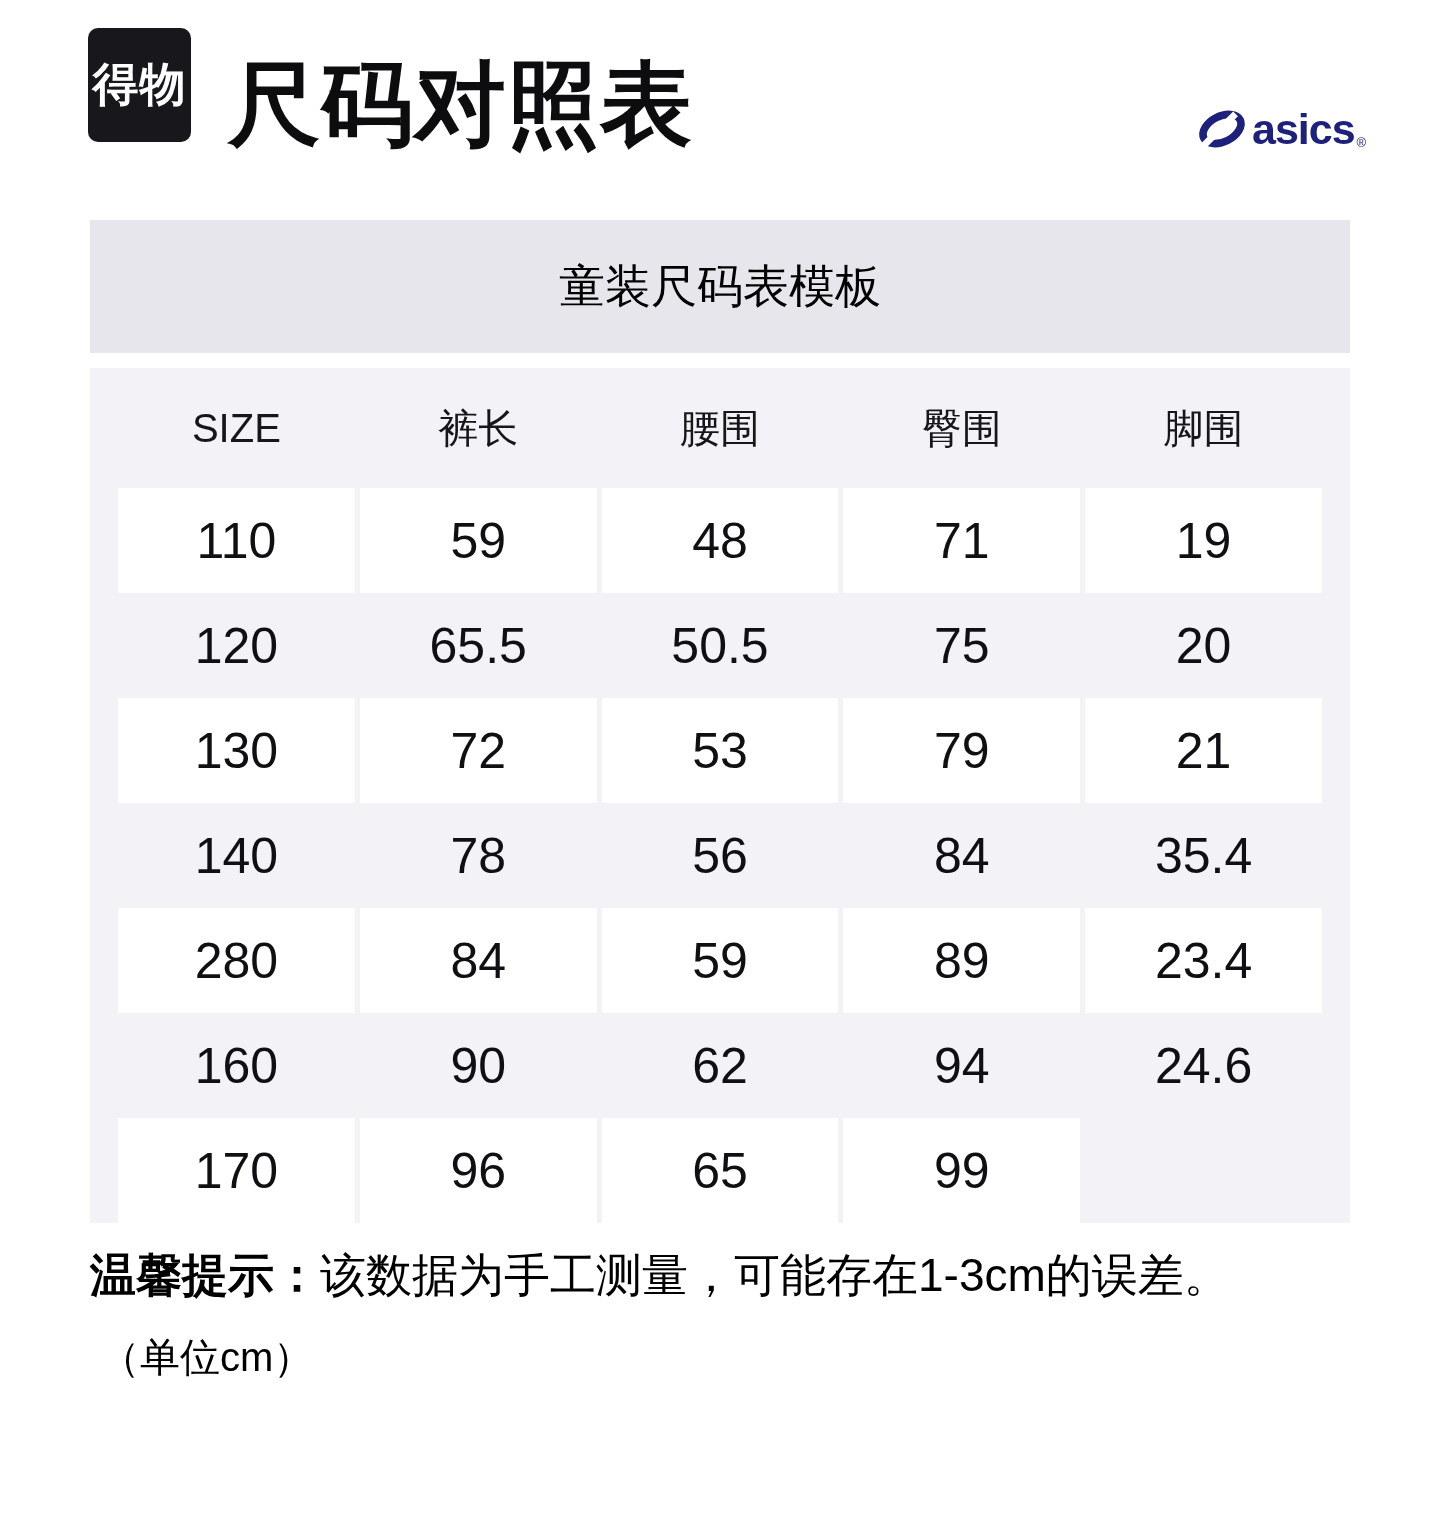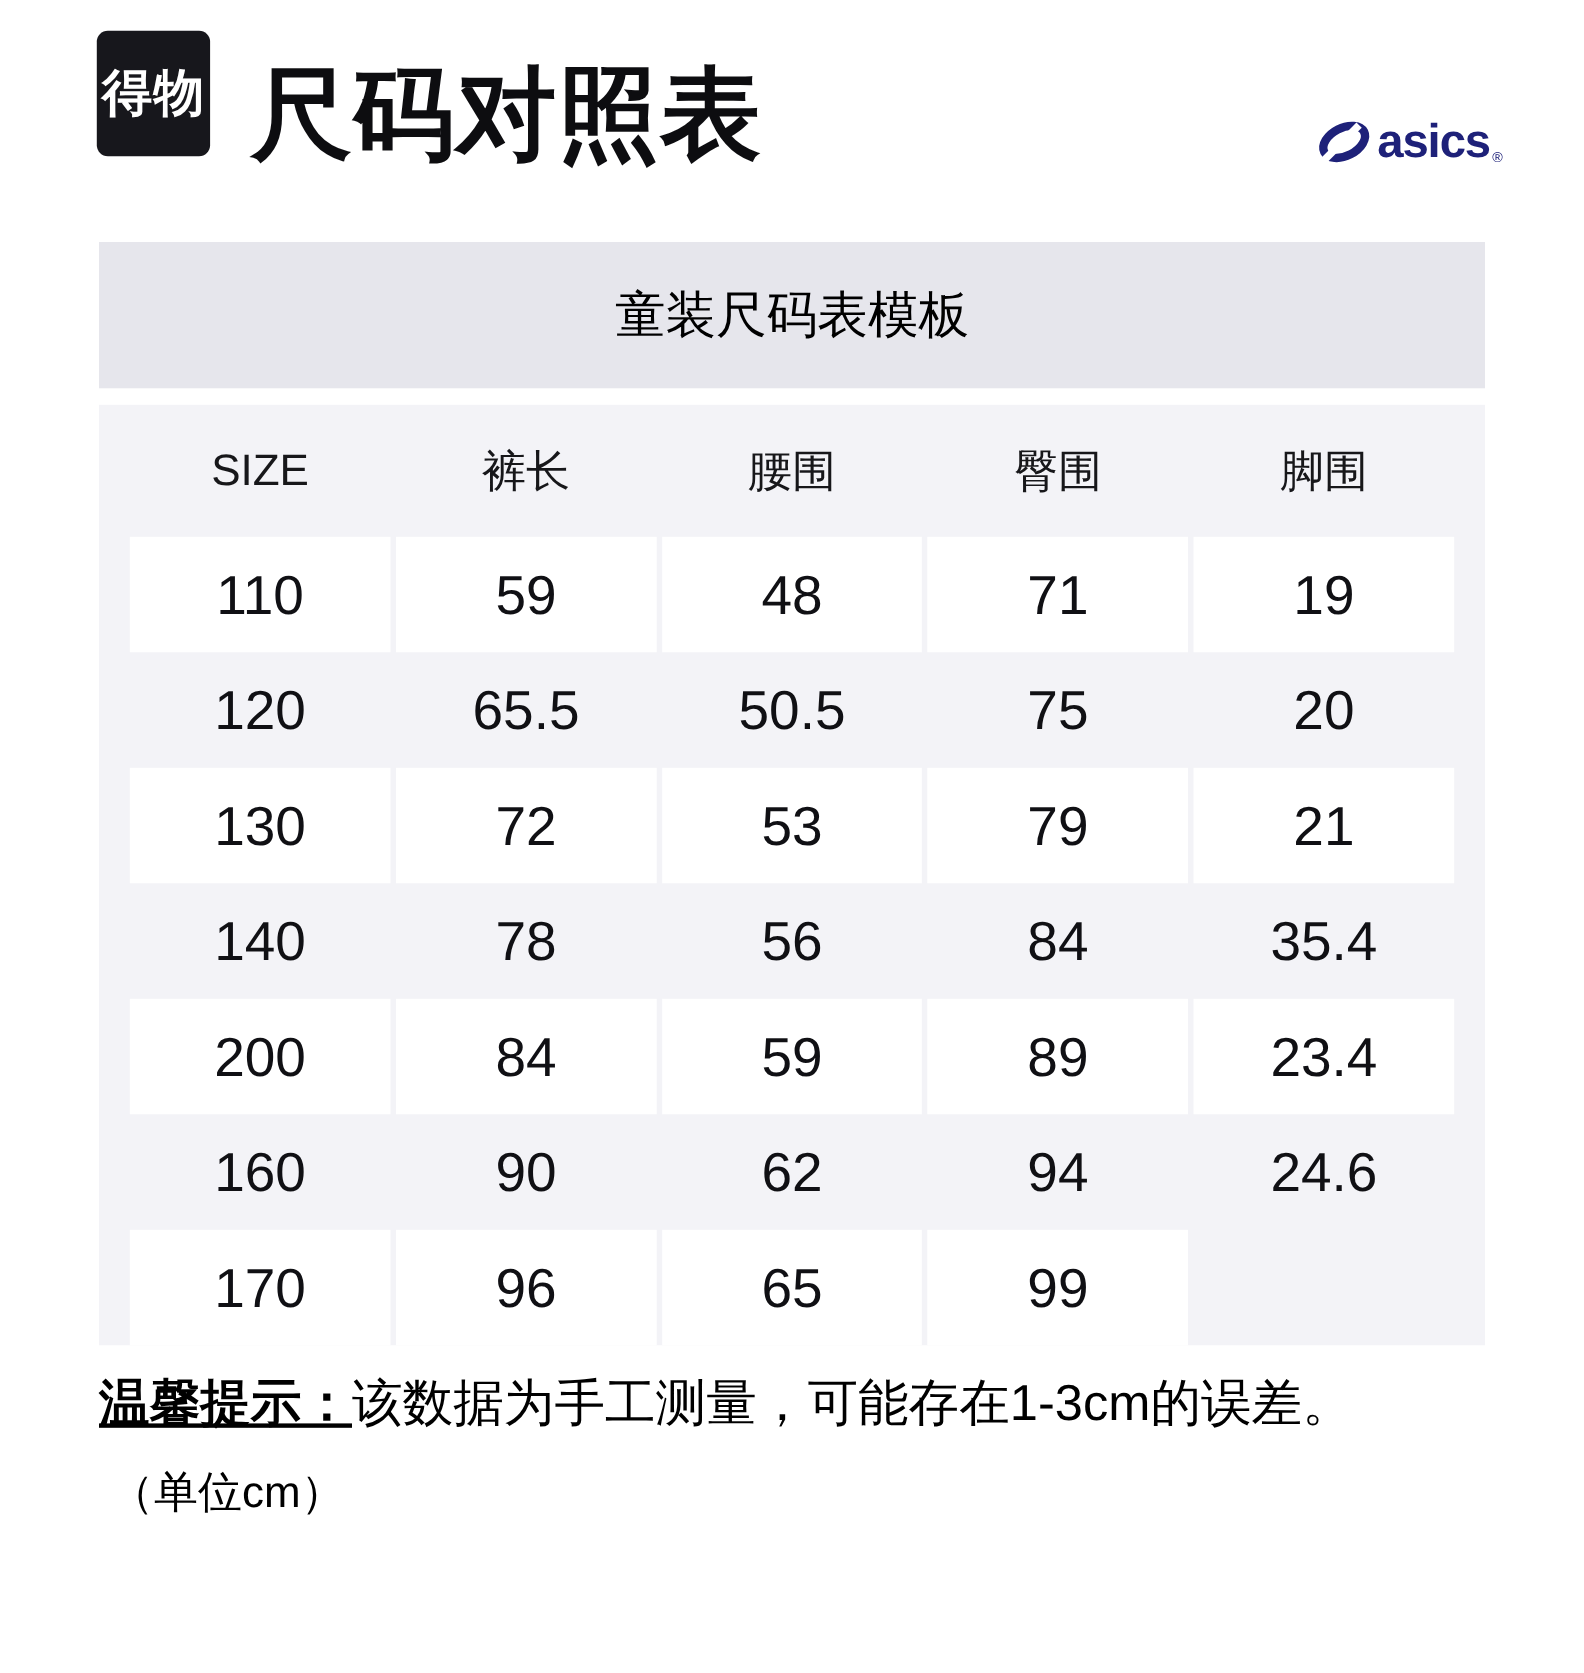--- a/index.html
+++ b/index.html
@@ -80,21 +80,21 @@
   .hcell { font-size: 40px; font-weight: 400; color: #17171a; }
   .dcell { font-size: 50px; font-weight: 400; color: #101014; }
   .data-row.striped .dcell { background: var(--cell-bg); }
 
   
   .note {
     position: absolute; left: 90px; top: 1246px; width: 1310px;
     color: #000000;
   }
   .note-line1 { font-size: 46px; line-height: 58px; white-space: nowrap; }
-  .note-line1 b { font-weight: 700; text-decoration: underline; }
+  .note-line1 b { font-weight: 700; }
   .note-line2 { font-size: 40px; line-height: 58px; margin-top: 24px; padding-left: 10px; }
 </style>
 </head>
 <body style="--banner-bg: #e6e6ec; --panel-bg: #f3f3f7; --logo-bg: #17171c; --brand-navy: #1e2179; --cell-bg: #ffffff;">
 
 <div class="app-logo">
   <span>得物</span>
 </div>
 <div class="page-title">尺码对照表</div>
 
@@ -144,21 +144,21 @@
         <div class="cell dcell">21</div>
       </div>
       <div class="data-row">
         <div class="cell dcell">140</div>
         <div class="cell dcell">78</div>
         <div class="cell dcell">56</div>
         <div class="cell dcell">84</div>
         <div class="cell dcell">35.4</div>
       </div>
       <div class="data-row striped">
-        <div class="cell dcell">200</div>
+        <div class="cell dcell">280</div>
         <div class="cell dcell">84</div>
         <div class="cell dcell">59</div>
         <div class="cell dcell">89</div>
         <div class="cell dcell">23.4</div>
       </div>
       <div class="data-row">
         <div class="cell dcell">160</div>
         <div class="cell dcell">90</div>
         <div class="cell dcell">62</div>
         <div class="cell dcell">94</div>

